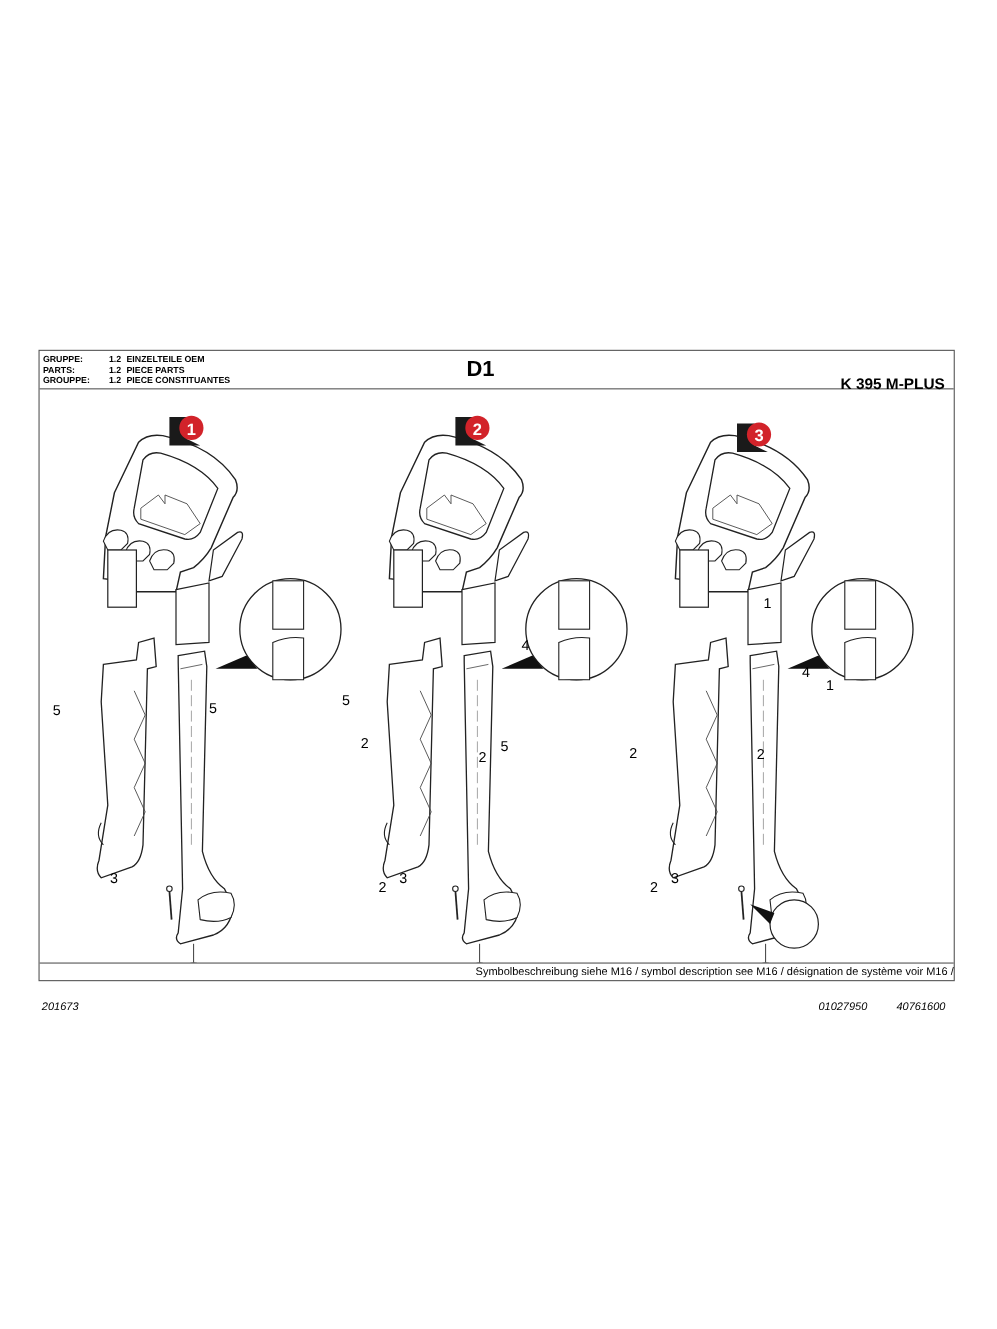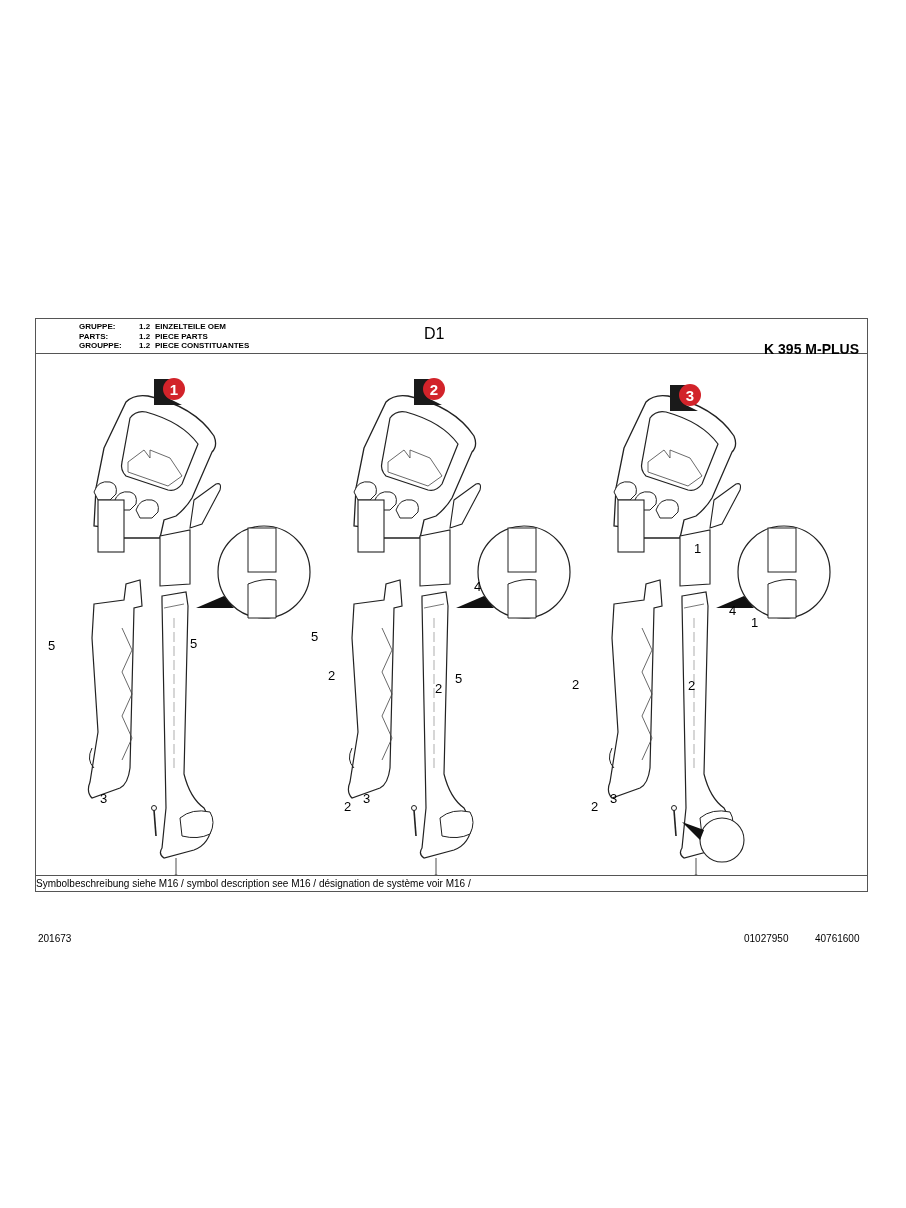--- a/index.html
+++ b/index.html
@@ -3,29 +3,29 @@
 <meta charset="utf-8">
 <style>
   html, body { margin:0; padding:0; background:#ffffff; }
   body { width:906px; height:1208px; position:relative; overflow:hidden;
          font-family:"Liberation Sans", sans-serif; color:#000; }
   .frame { position:absolute; left:35px; top:318px; width:833px; height:574px;
            border:1px solid #555; box-sizing:border-box; }
   .hdr { position:absolute; left:0; top:0; width:100%; height:35px;
          border-bottom:1px solid #555; box-sizing:border-box; }
   .grp { position:absolute; left:3px; top:3px; font-size:8px; font-weight:bold; line-height:9.6px; }
-  .grp .row { display:flex;margin-left:40px; }
+  .grp .row { display:flex; }
   .grp .k { width:60px; }
   .grp .n { width:16px; }
-  .sheet { position:absolute; left:388px; top:6px; font-size:16px; font-weight:normal; }
+  .sheet { position:absolute; left:388px; top:6px; font-size:20px; font-weight:bold; }
   .model { position:absolute; right:8px; top:6px; font-size:14px; font-weight:bold;margin-top:16px; }
   .ftr { position:absolute; left:0; bottom:0; width:100%; height:16px;
          border-top:1px solid #555; box-sizing:border-box;
-         font-size:10px; text-align:left; line-height:15px; }
-  .below { position:absolute; top:933px; font-size:10px; }
+         font-size:10px; text-align:right; line-height:15px; }
+  .below { position:absolute; top:910px; font-size:10px;font-style:italic; }
   .draw { position:absolute; left:36px; top:354px; width:831px; height:521px; }
   svg text { font-family:"Liberation Sans", sans-serif; }
 </style>
 </head>
 <body>
 
 <div class="frame">
   <div class="hdr">
     <div class="grp">
       <div class="row">

